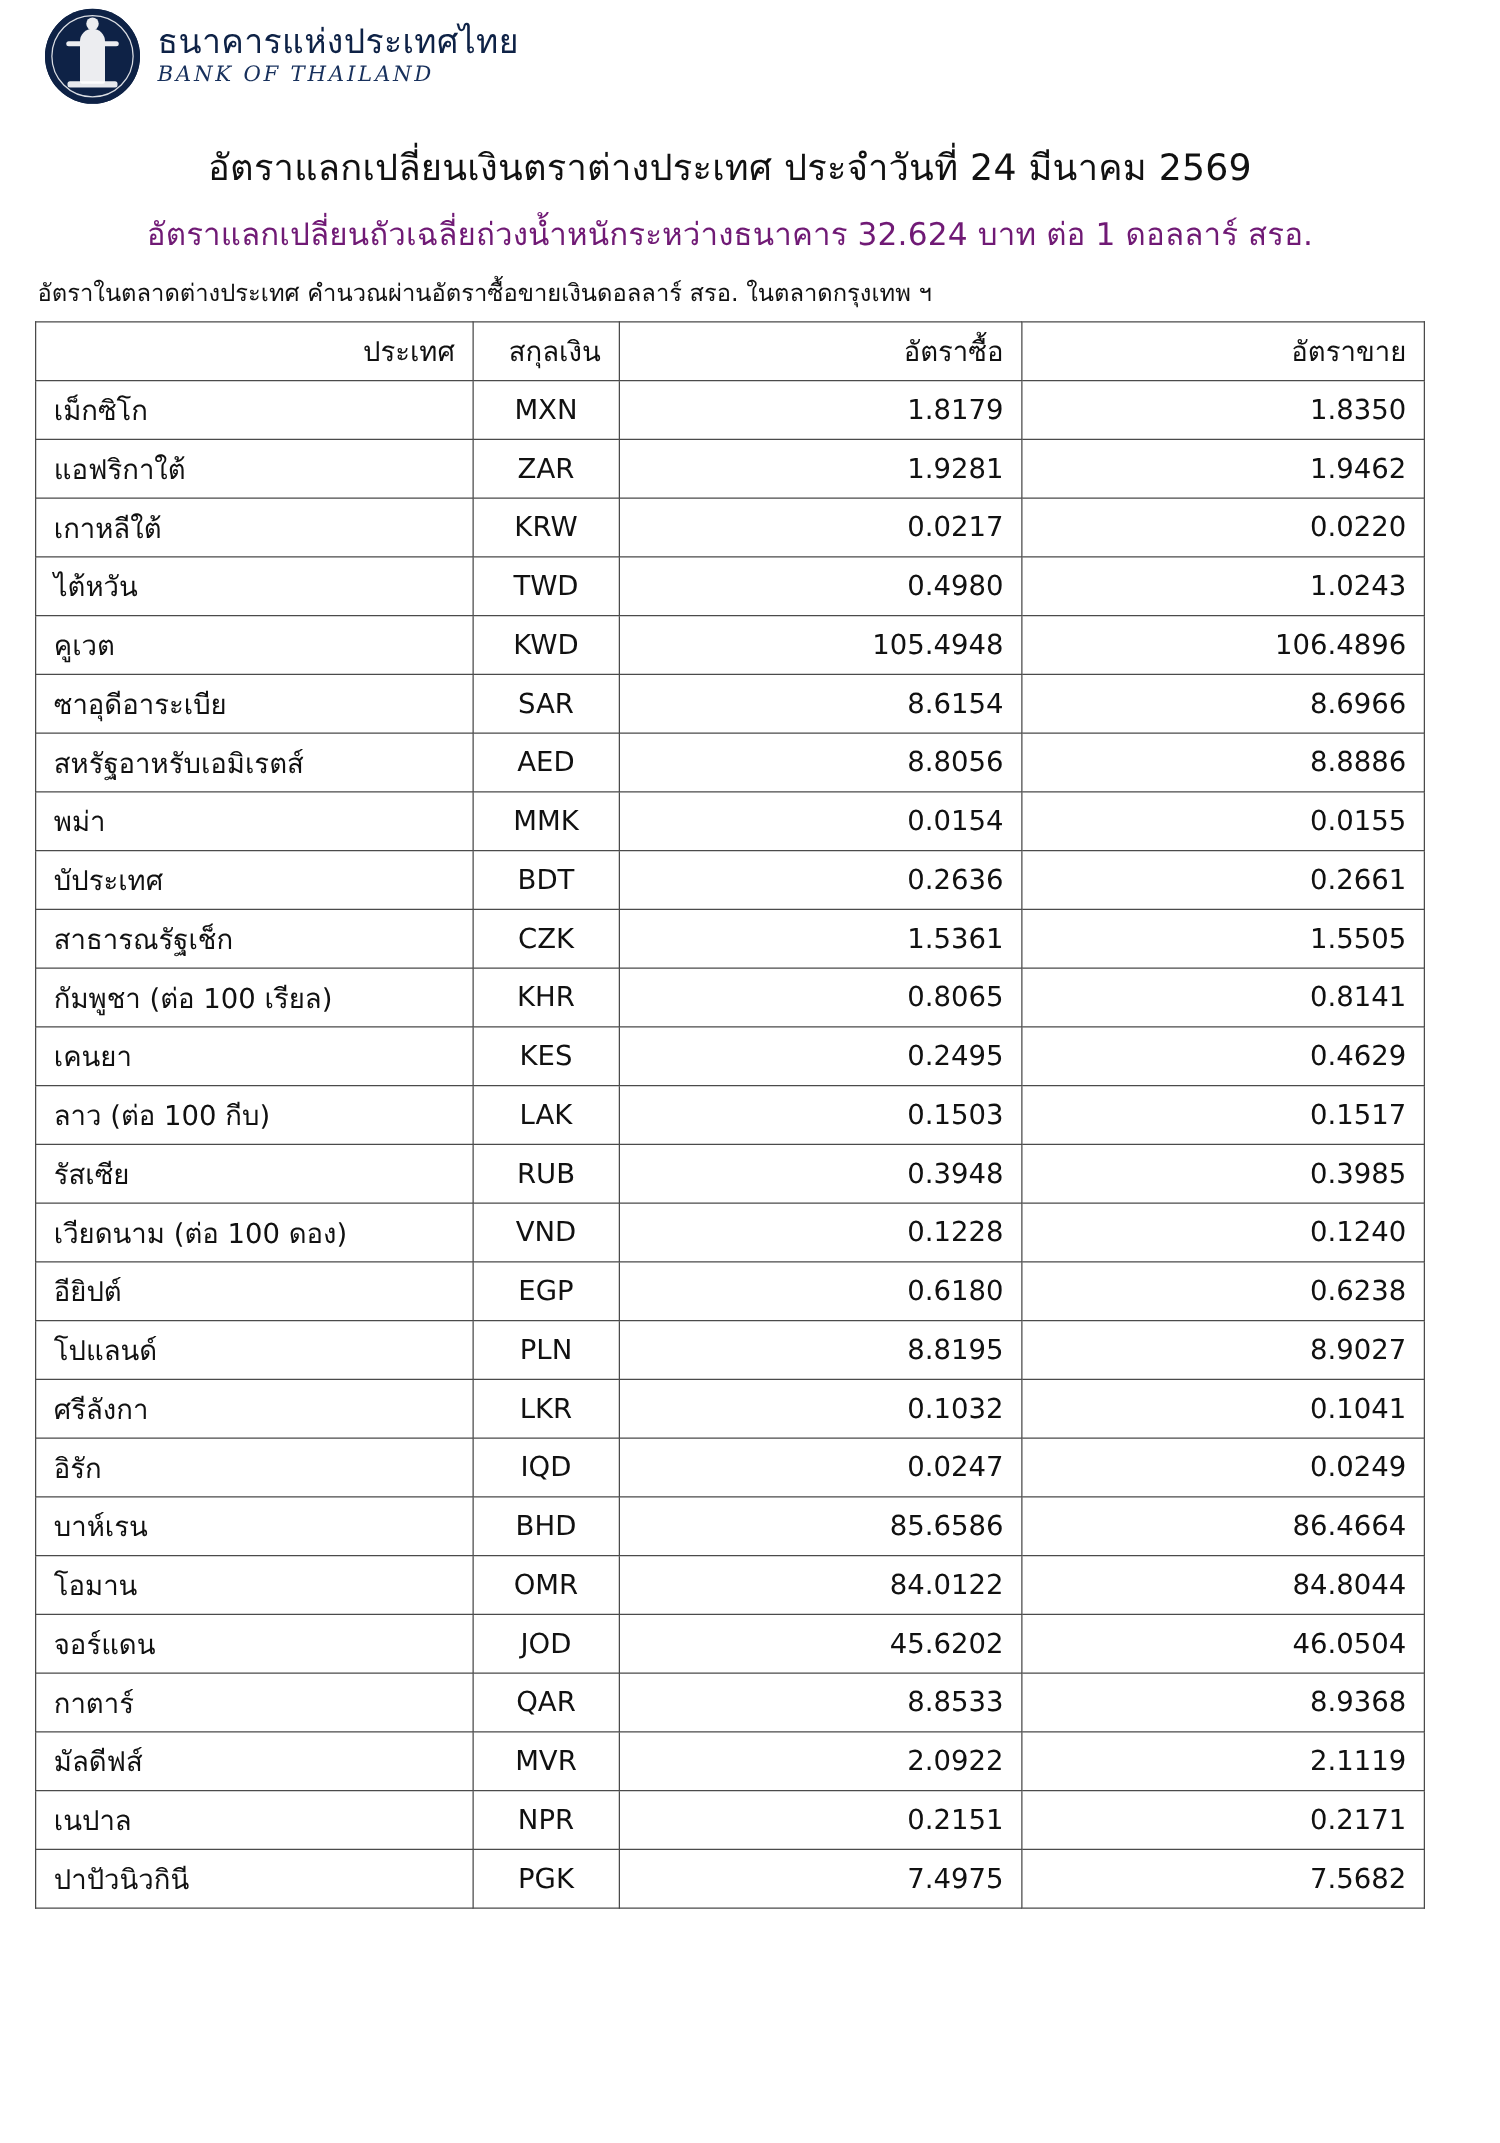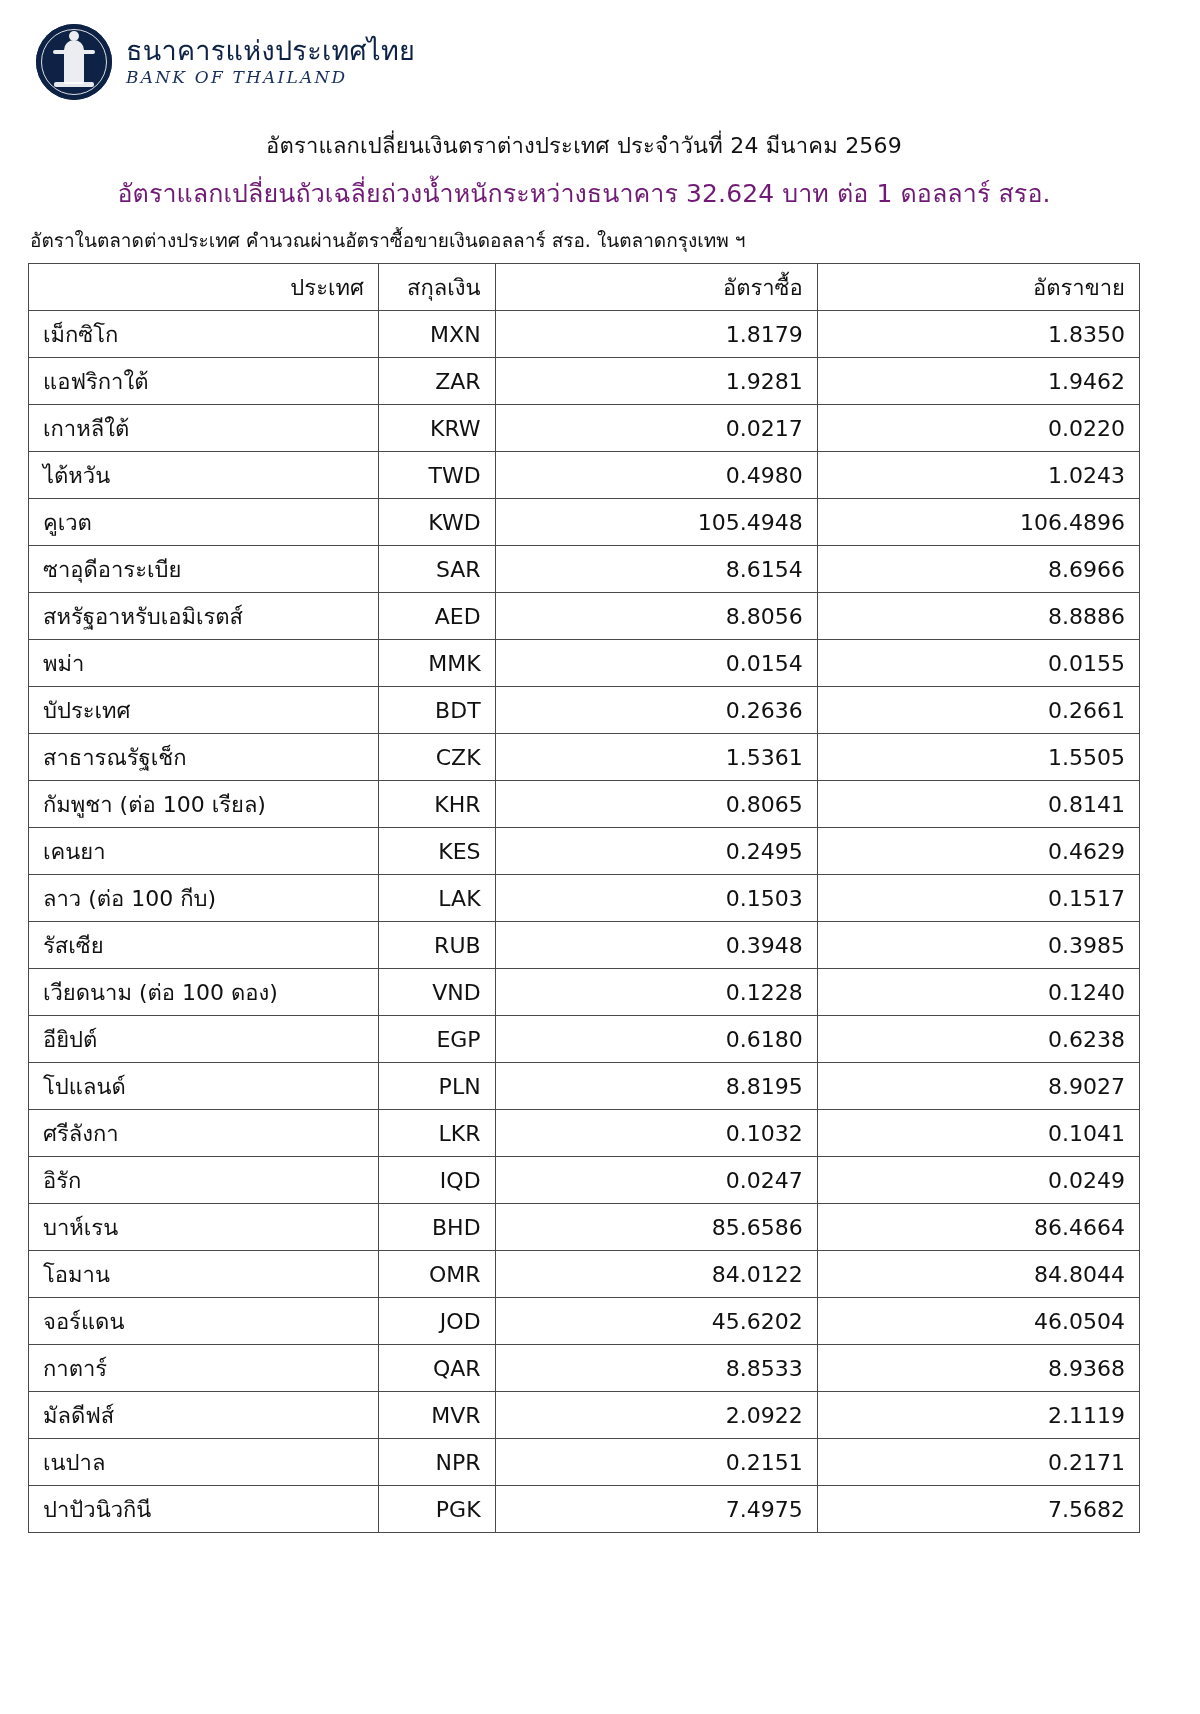--- a/index.html
+++ b/index.html
@@ -10,21 +10,21 @@
   body {
     width: 1200px;
     min-height: 1714px;
     font-family: "DejaVu Sans", "Liberation Sans", sans-serif;
     color: #111111;
     -webkit-font-smoothing: antialiased;
   }
   .page {
     width: 1200px;
     box-sizing: border-box;
-    padding: 18px 60px 30px 28px;
+    padding: 1px 60px 30px 28px;
   }
 
   
   .brand {
     display: flex;
     align-items: center;
     gap: 14px;
     padding: 6px 0 10px 8px;
   }
   .seal {
@@ -105,21 +105,21 @@
     margin-top: 4px;
     font-style: italic;
   }
 
   
   .title-block {
     text-align: center;
     margin-top: 18px;
   }
   .title-main {
-    font-size: 22px;
+    font-size: 29px;
     color: #111111;
     letter-spacing: .2px;
   }
   .title-sub {
     font-size: 25px;
     color: #701a75;
     margin-top: 10px;
     letter-spacing: .1px;
   }
   .title-note {
@@ -147,21 +147,21 @@
   table.fx th {
     text-align: right;
     font-size: 22px;
   }
   col.c-country { width: 31.5%; }
   col.c-code    { width: 10.5%; }
   col.c-buy     { width: 29%; }
   col.c-sell    { width: 29%; }
 
   td.country { text-align: left; }
-  td.code    { text-align: right; }
+  td.code    { text-align: center; }
   td.num     { text-align: right; padding-right: 16px; }
 </style>
 </head>
 <body>
 
 <div class="page">
 
   <div class="brand">
     <div class="seal">
       <div class="ring"></div>

